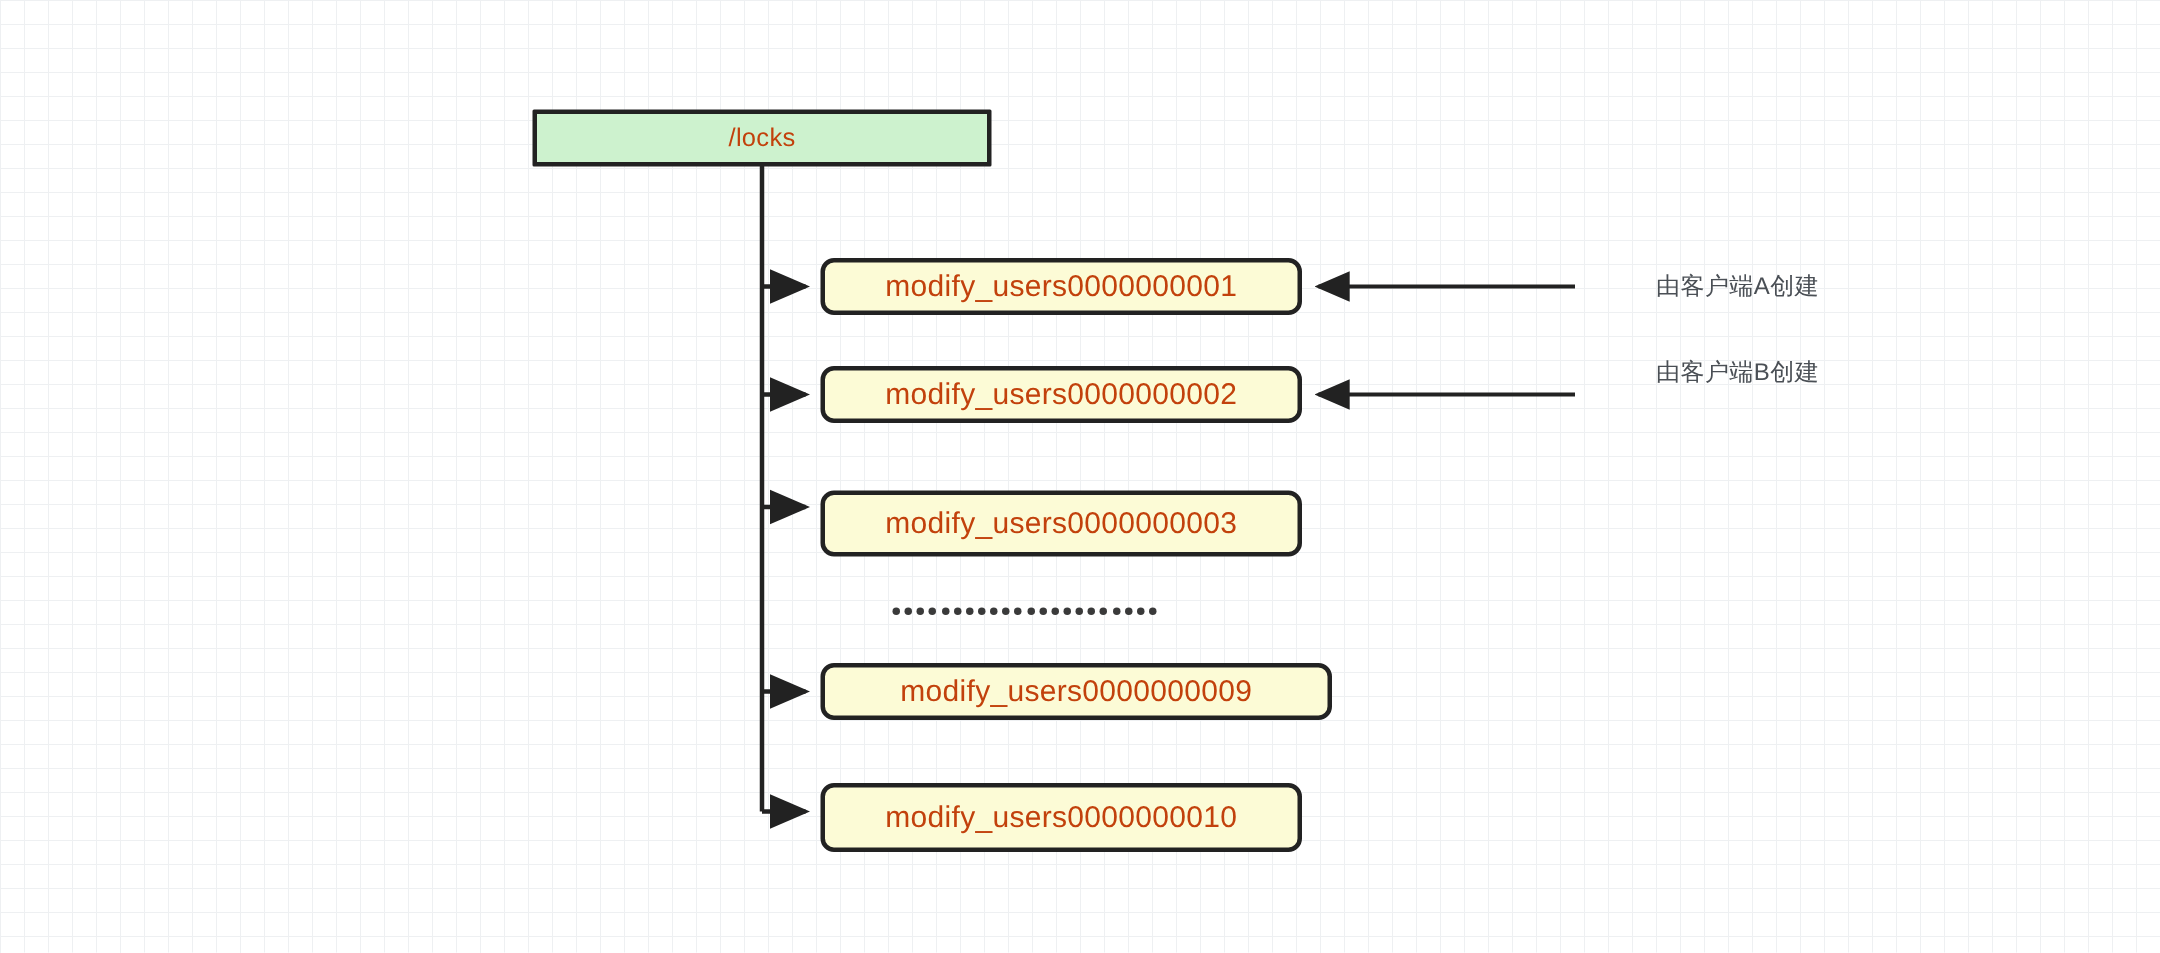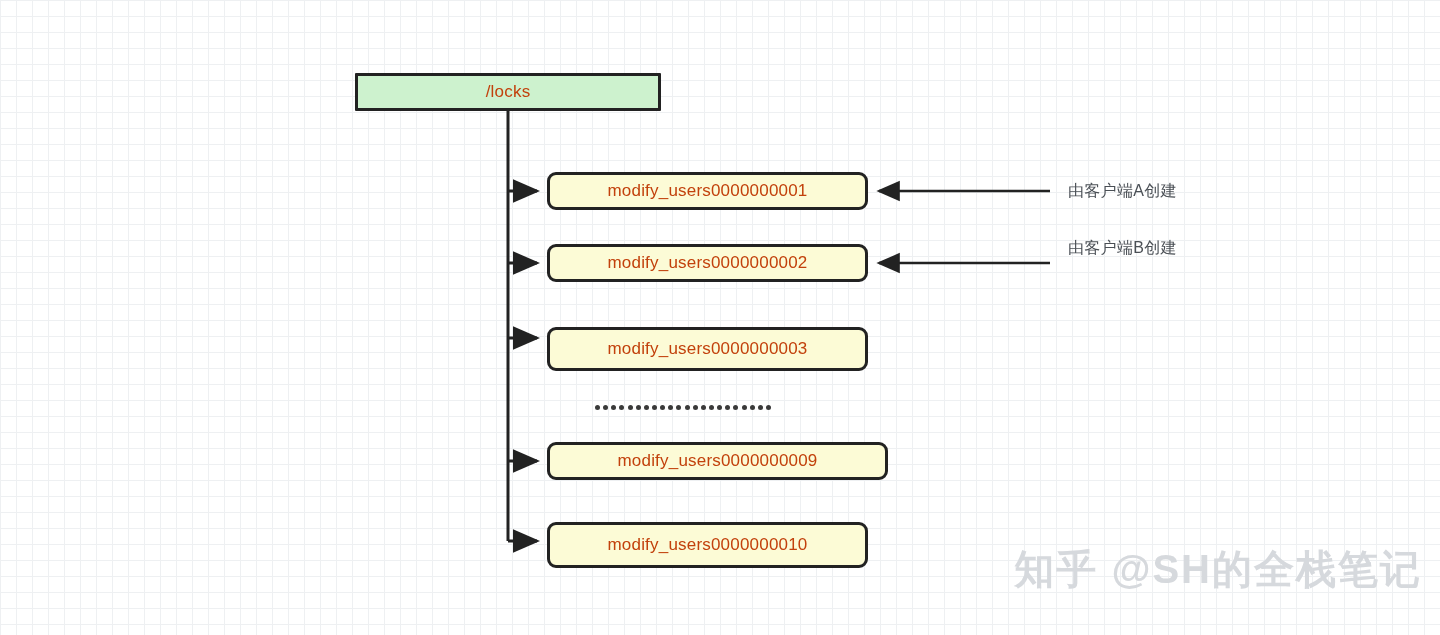--- a/index.html
+++ b/index.html
@@ -56,21 +56,21 @@
     background: #cdf2ce;
     border: 3px solid #222222;
     border-radius: 1px;
     font-size: 17px;
   }
 
   .node-lock {
     background: #fcfbd6;
     border: 3px solid #222222;
     border-radius: 9px;
-    font-size: 17px;
+    font-size: 20px;
   }
 
   .ellipsis-row {
     position: absolute;
     display: flex;
     align-items: center;
     justify-content: space-between;
   }
   .ellipsis-row i {
     display: block;
@@ -79,20 +79,21 @@
     border-radius: 50%;
     background: #3a3a3a;
   }
 
   .annotation {
     position: absolute;
     font-size: 16px;
     color: #4a4f55;
     white-space: nowrap;
     letter-spacing: 0.3px;
+    margin-left: 36px;
   }
 
   #watermark {
     position: absolute;
     right: 18px;
     bottom: 38px;
     font-size: 40px;
     font-weight: bold;
     color: #d6d9dd;
     letter-spacing: 2px;
@@ -177,15 +178,14 @@
   </div>
 
   <div class="annotation" style="left:1068px; top:181px;">
     <span>由客户端A创建</span>
   </div>
 
   <div class="annotation" style="left:1068px; top:238px;">
     <span>由客户端B创建</span>
   </div>
 
-  <div id="watermark">知乎 @SH的全栈笔记</div>
 
 </div>
 
 </body></html>

